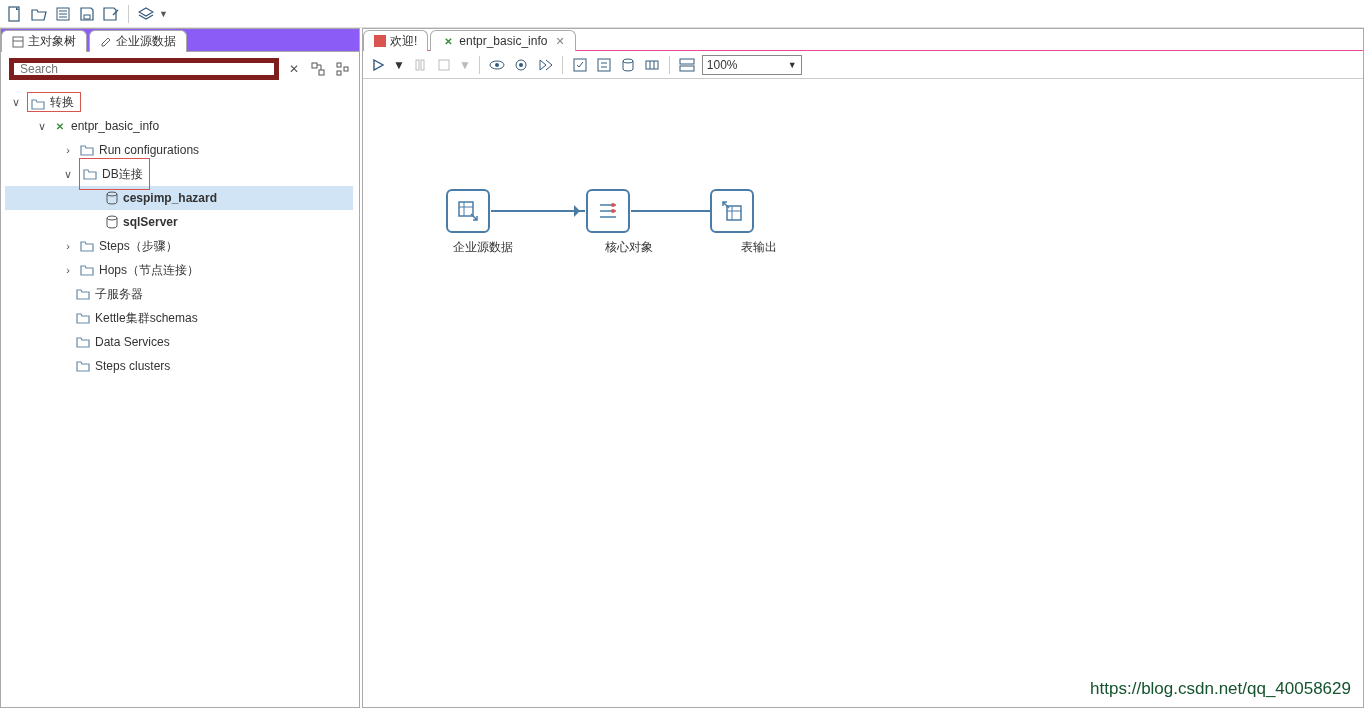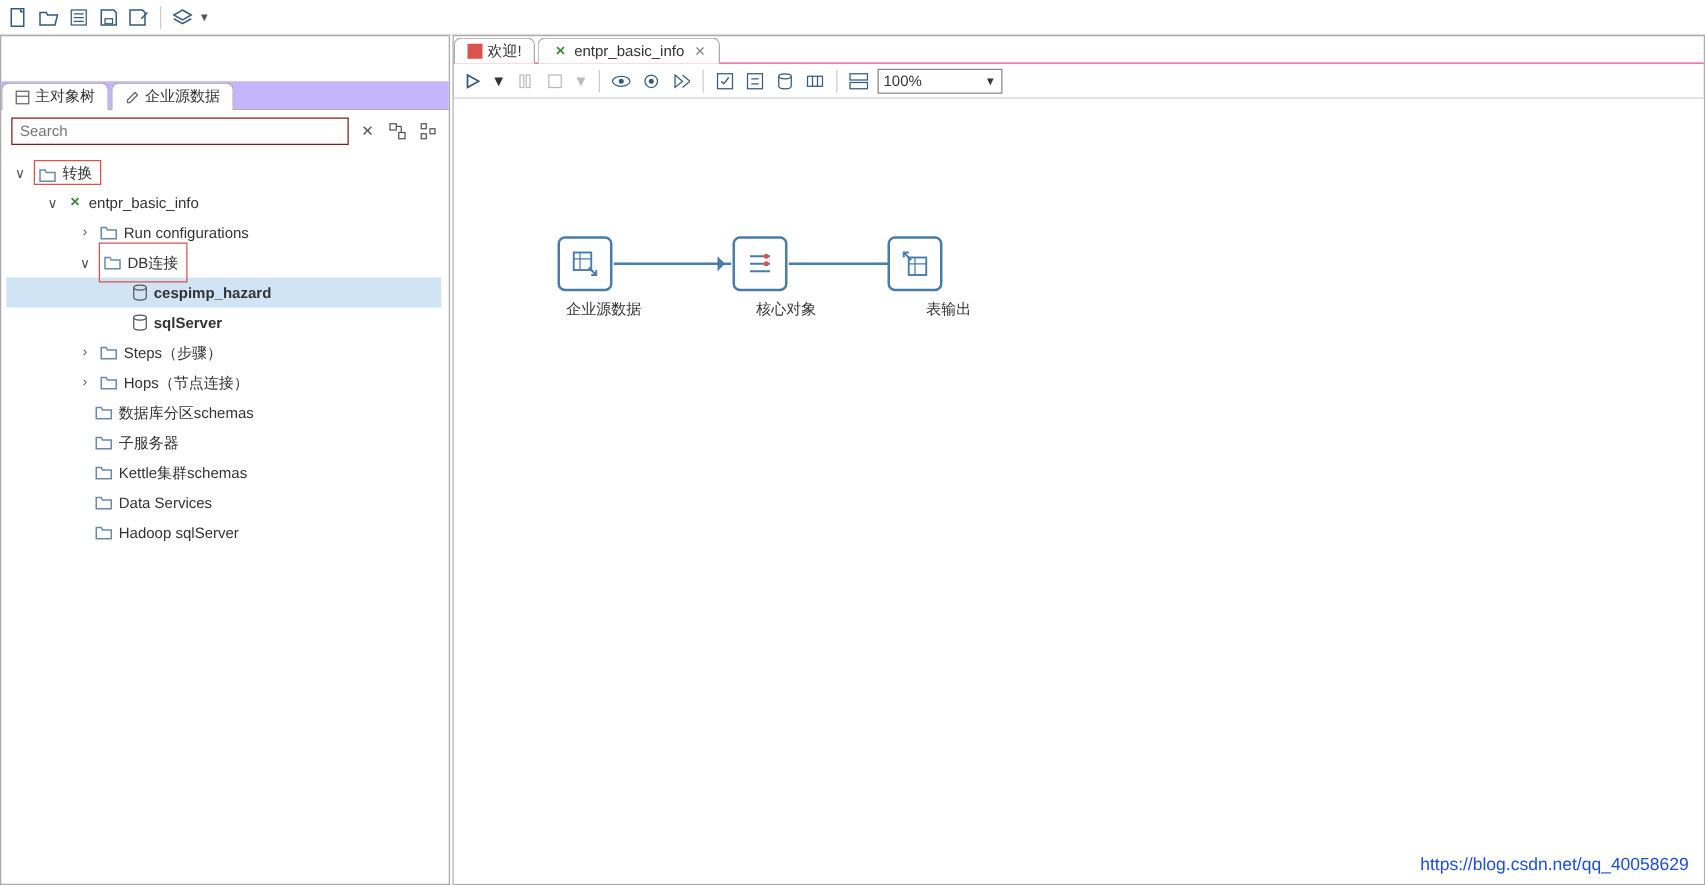--- a/index.html
+++ b/index.html
@@ -3,25 +3,25 @@
 <meta charset="utf-8">
 <style>
 * { box-sizing: border-box; margin: 0; padding: 0; }
 body { font-family: "Microsoft YaHei", Arial, sans-serif; font-size: 12px; color: #333; background: #fff; width: 1364px; height: 708px; overflow: hidden; position: relative; }
 .toolbar { height: 28px; display: flex; align-items: center; padding: 0 6px; gap: 6px; border-bottom: 1px solid #e0e0e0; }
 .toolbar .tbtn { width: 18px; height: 18px; display: flex; align-items: center; justify-content: center; cursor: pointer; color: #355a7a; }
 .toolbar .sep { width: 1px; height: 18px; background: #ccc; margin: 0 2px; }
 .toolbar .caret { font-size: 9px; color: #555; margin-left: -2px; cursor: pointer; }
 .main { display: flex; height: calc(100% - 28px); }
 .left-panel { width: 360px; border: 1px solid #aaa; display: flex; flex-direction: column; margin-right: 2px; background: #fff; position: relative; }
-.tabs { display: flex; height: 22px; background: #c4b5fd; margin-top: 36px; }
+.tabs { display: flex; height: 22px; background: #8b5cf6; }
 .tab { display: flex; align-items: center; gap: 4px; padding: 0 10px; border: 1px solid #aaa; border-bottom: none; border-top-left-radius: 6px; border-top-right-radius: 6px; cursor: pointer; background: #fff; position: relative; top: 1px; margin-right: 2px; }
 .tab .ticon { width: 12px; height: 12px; display: inline-flex; align-items: center; justify-content: center; color: #666; }
 .search-row { display: flex; align-items: center; padding: 6px 8px; gap: 6px; border-top: 1px solid #aaa; }
-.search-box { flex: 1; display: flex; align-items: center; border: 1px solid #7f1d1d; height: 22px; padding: 0 6px; justify-content: center; }
+.search-box { flex: 1; display: flex; align-items: center; border: 5px solid #7f1d1d; height: 22px; padding: 0 6px; justify-content: center; }
 .search-box input { border: none; outline: none; width: 100%; font-size: 12px; color: #555; background: transparent; }
 .search-row .sbtn { width: 18px; height: 18px; display: flex; align-items: center; justify-content: center; cursor: pointer; color: #555; }
 .tree { flex: 1; overflow: auto; padding: 4px 6px 4px 4px; }
 .tree-row { display: flex; align-items: center; height: 24px; gap: 4px; cursor: pointer; white-space: nowrap; }
 .tree-row.selected { background: #d0e4f5; }
 .expand { width: 14px; text-align: center; color: #555; font-size: 11px; }
 .ficon { width: 16px; height: 14px; display: inline-flex; align-items: center; justify-content: center; color: #6a8aa5; }
 .node-label.bold { font-weight: bold; }
 .highlight-root { border: 1px solid #d9534f; display: inline-flex; align-items: flex-end; gap: 4px; padding: 0 6px 0 2px; height: 20px; }
 .highlight-branch { border: 1px solid #d9534f; display: inline-flex; align-items: center; gap: 4px; padding: 0 6px 0 2px; height: 32px; }
@@ -34,21 +34,21 @@
 .canvas-toolbar { height: 28px; display: flex; align-items: center; padding: 0 6px; gap: 6px; border-bottom: 1px solid #ccc; }
 .canvas-toolbar .cbtn { width: 18px; height: 18px; display: flex; align-items: center; justify-content: center; cursor: pointer; color: #355a7a; }
 .canvas-toolbar .csep { width: 1px; height: 18px; background: #ccc; margin: 0 2px; }
 .zoom-select { border: 1px solid #888; height: 20px; width: 100px; padding: 0 4px; font-size: 12px; display: flex; align-items: center; justify-content: space-between; cursor: pointer; }
 .canvas { flex: 1; position: relative; background: #fff; overflow: hidden; }
 .node { position: absolute; width: 90px; text-align: right; }
 .node .box { width: 44px; height: 44px; border: 2px solid #4a7ca8; border-radius: 6px; margin: 0 auto; display: flex; align-items: center; justify-content: center; background: #fff; cursor: pointer; color: #4a7ca8; }
 .node .nlabel { margin-top: 6px; font-size: 12px; }
 .arrow { position: absolute; height: 2px; background: #4a7ca8; }
 .arrow::after { content: ""; position: absolute; right: -1px; top: -5px; border: 6px solid transparent; border-left-color: #4a7ca8; }
-.watermark { position: absolute; right: 12px; bottom: 8px; color: #1d4ed8; font-size: 14px; pointer-events: none; text-align: center; }
+.watermark { position: absolute; right: 12px; bottom: 8px; color: #14532d; font-size: 17px; pointer-events: none; text-align: center; }
 svg { display: block; }
 </style>
 </head>
 <body>
 
 <div class="toolbar">
   <span class="tbtn">
       <svg width="14" height="16" viewBox="0 0 14 16">
         <rect x="1" y="1" width="10" height="14" fill="none" stroke="#355a7a" stroke-width="1.2"></rect>
         <path d="M8 1 L11 4 L8 4 Z" fill="#355a7a"></path>
@@ -202,53 +202,45 @@
             </svg>
           </span>
         <span class="node-label">Hops（节点连接）</span>
       </div>
       <div class="tree-row" style="padding-left:70px">
         <span class="ficon">
             <svg width="14" height="12" viewBox="0 0 14 12">
               <path d="M1 2 L5 2 L6 4 L13 4 L13 11 L1 11 Z" fill="none" stroke="#6a8aa5" stroke-width="1.2"></path>
             </svg>
           </span>
-        <span class="node-label">数据库分区schemas</span>
+        <span class="node-label">子服务器</span>
       </div>
       <div class="tree-row" style="padding-left:70px">
         <span class="ficon">
             <svg width="14" height="12" viewBox="0 0 14 12">
               <path d="M1 2 L5 2 L6 4 L13 4 L13 11 L1 11 Z" fill="none" stroke="#6a8aa5" stroke-width="1.2"></path>
             </svg>
           </span>
-        <span class="node-label">子服务器</span>
+        <span class="node-label">Kettle集群schemas</span>
       </div>
       <div class="tree-row" style="padding-left:70px">
         <span class="ficon">
             <svg width="14" height="12" viewBox="0 0 14 12">
               <path d="M1 2 L5 2 L6 4 L13 4 L13 11 L1 11 Z" fill="none" stroke="#6a8aa5" stroke-width="1.2"></path>
             </svg>
           </span>
-        <span class="node-label">Kettle集群schemas</span>
+        <span class="node-label">Data Services</span>
       </div>
       <div class="tree-row" style="padding-left:70px">
         <span class="ficon">
             <svg width="14" height="12" viewBox="0 0 14 12">
               <path d="M1 2 L5 2 L6 4 L13 4 L13 11 L1 11 Z" fill="none" stroke="#6a8aa5" stroke-width="1.2"></path>
             </svg>
           </span>
-        <span class="node-label">Data Services</span>
-      </div>
-      <div class="tree-row" style="padding-left:70px">
-        <span class="ficon">
-            <svg width="14" height="12" viewBox="0 0 14 12">
-              <path d="M1 2 L5 2 L6 4 L13 4 L13 11 L1 11 Z" fill="none" stroke="#6a8aa5" stroke-width="1.2"></path>
-            </svg>
-          </span>
-        <span class="node-label">Hadoop sqlServer</span>
+        <span class="node-label">Steps clusters</span>
       </div>
     </div>
   </div>
 
   <div class="right-panel">
     <div class="rtabs">
       <div class="rtab">
         <span style="width:12px;height:12px;background:#d9534f;display:inline-block"></span>
         <span>欢迎!</span>
       </div>

